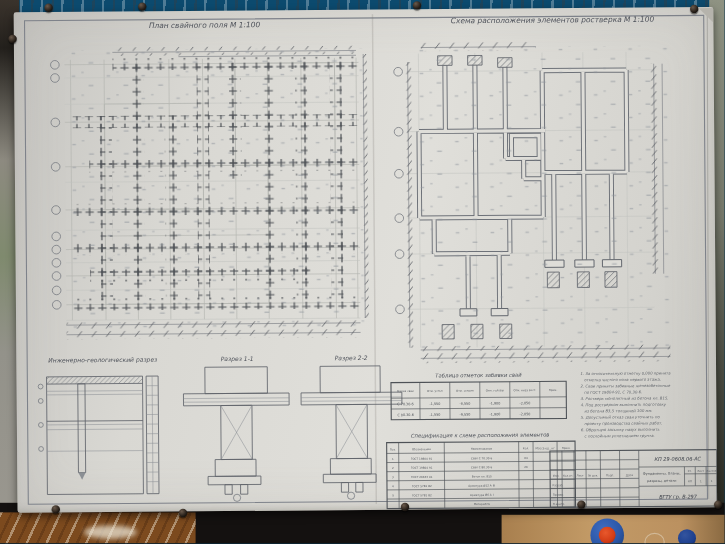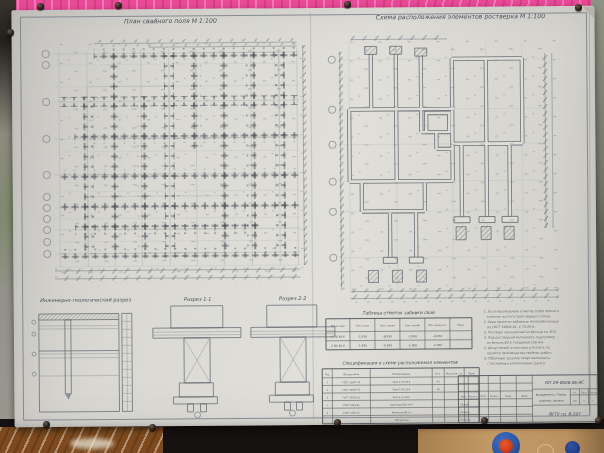--- a/index.html
+++ b/index.html
@@ -1,17 +1,17 @@
 <!DOCTYPE html>
 <html><head>
 <meta charset="utf-8">
 <style>
   html,body{margin:0;padding:0;background:#111;}
   .scene{position:relative;width:604px;height:453px;overflow:hidden;
-         font-family:"DejaVu Sans",sans-serif;background:#ec4899;}
+         font-family:"DejaVu Sans",sans-serif;background:#0c4a6e;}
   
   .board-top{position:absolute;left:0;top:0;width:604px;height:17px;
     background:linear-gradient(90deg,#6e4a3c 0%,#ad english 0%,#b28a74 5%,#c7a089 20%,#cfaa90 45%,#c39b82 70%,#cda78d 90%,#8a6a58 100%);}
   .board-top:after{content:"";position:absolute;inset:0;
     background:repeating-linear-gradient(93deg,rgba(255,255,255,.28) 0 2px,transparent 2px 9px,rgba(90,50,30,.22) 9px 11px,transparent 11px 17px);}
   .board-left{position:absolute;left:0;top:0;width:16px;height:445px;
     background:linear-gradient(#3a332c 0%,#23201c 9%,#8d8a80 30%,#7f8a6e 48%,#93928a 66%,#9a978f 100%);}
   .board-right{position:absolute;right:0;top:0;width:13px;height:445px;
     background:linear-gradient(#8f9383,#76796b 40%,#4a4c42 70%,#26261f);}
   .board-bottom{position:absolute;left:0;bottom:0;width:604px;height:34px;background:#141110;}

